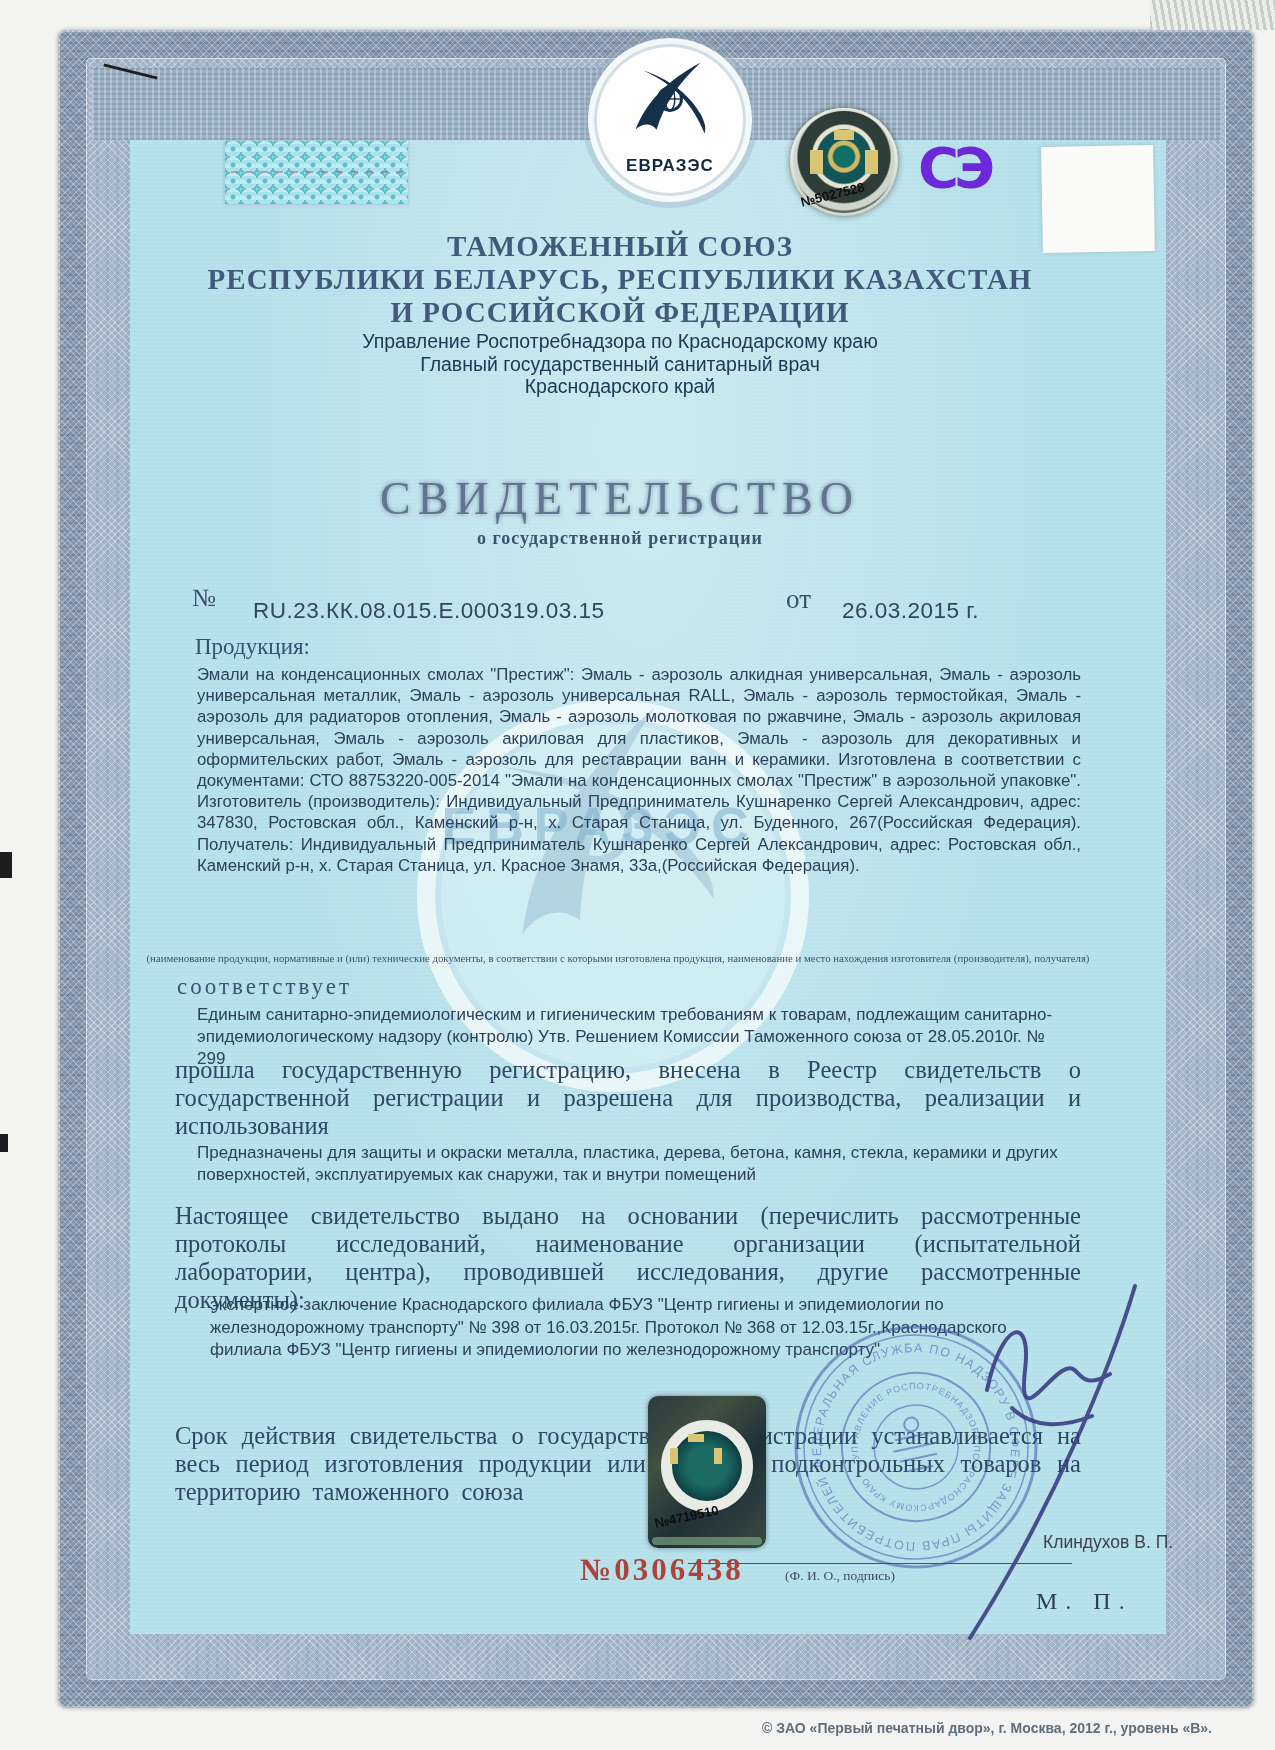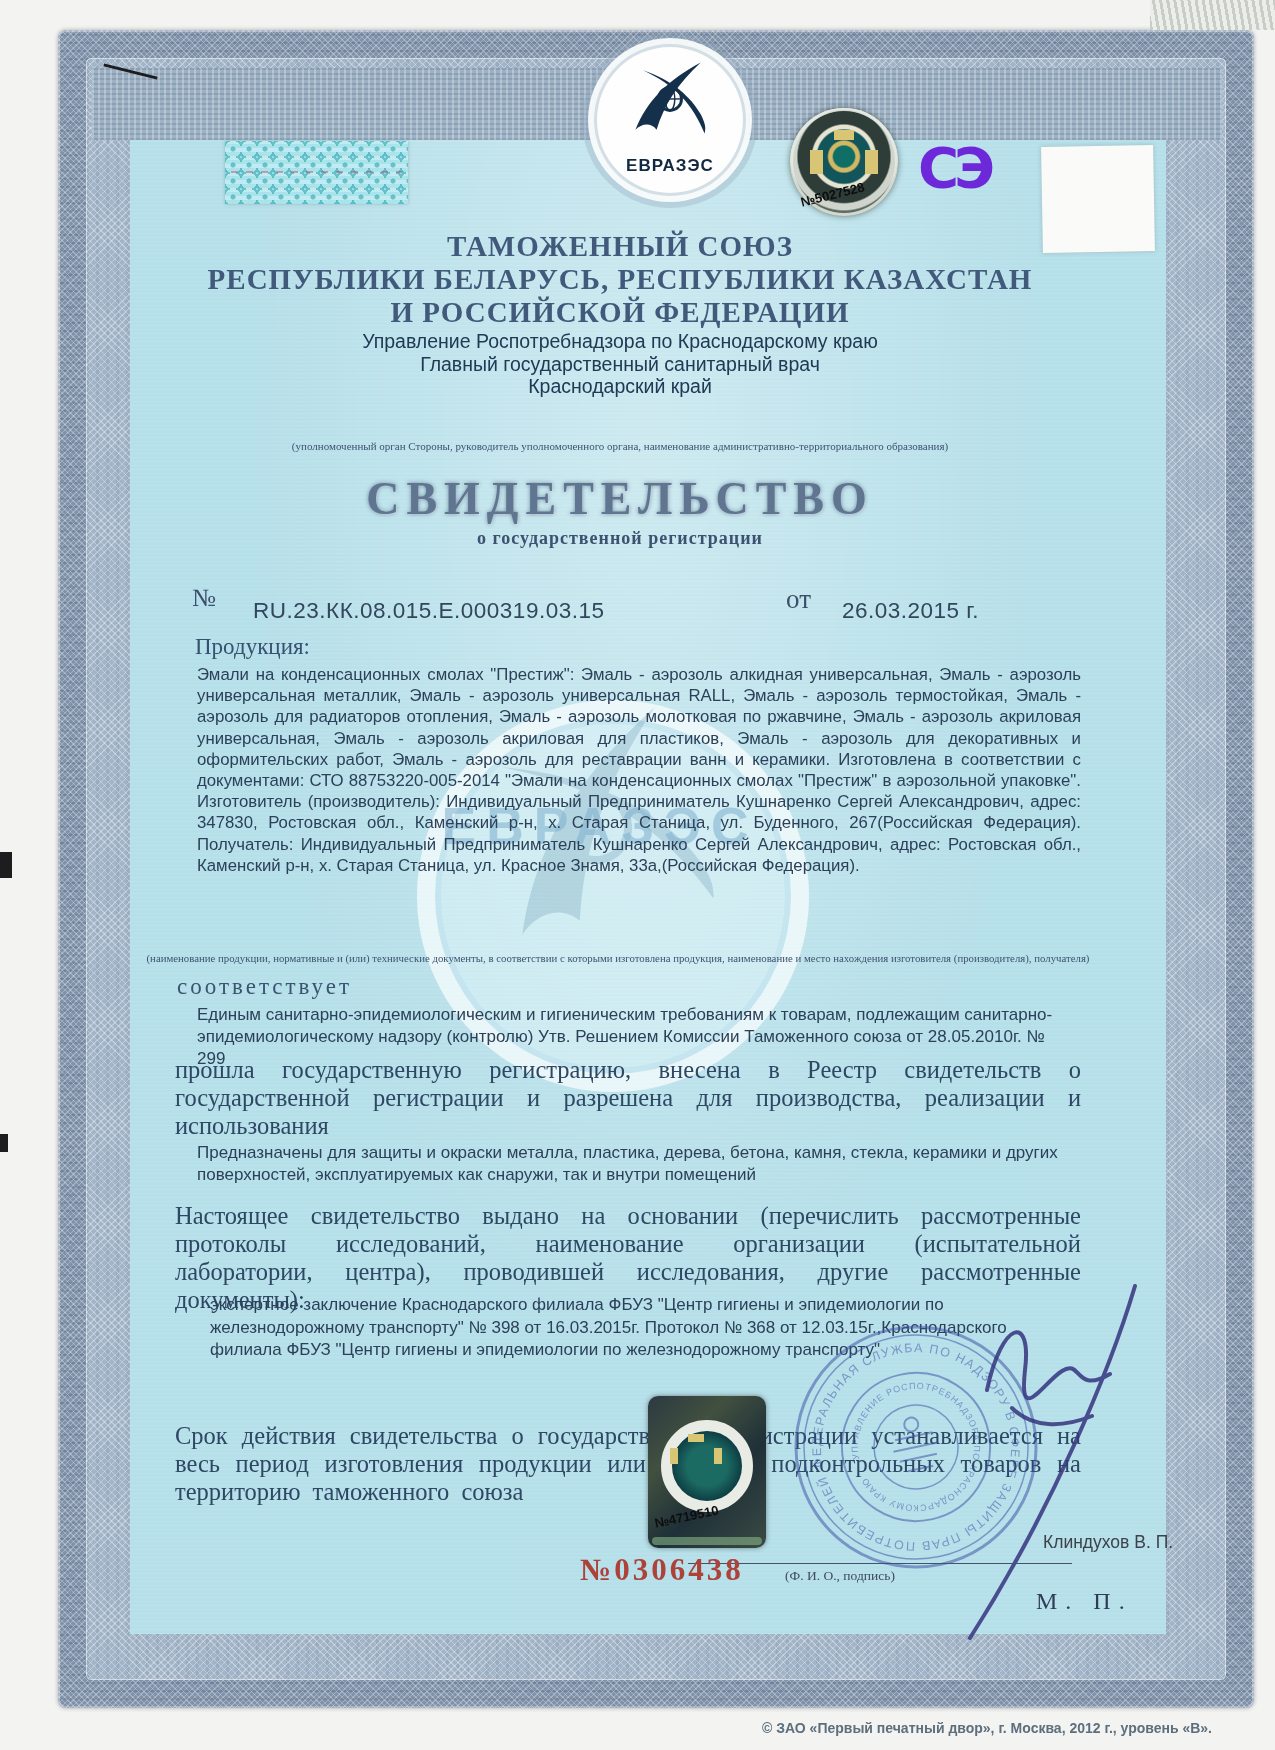--- a/index.html
+++ b/index.html
@@ -64,21 +64,21 @@
       repeating-linear-gradient(0deg,rgba(90,200,215,.22) 0 4px,transparent 4px 8px);
     background-size:16px 16px,auto;box-shadow:0 0 3px rgba(100,140,150,.5);}
   .patch::after{content:"";position:absolute;left:6px;right:6px;top:30px;height:2px;
     background:repeating-linear-gradient(90deg,rgba(195,80,120,.5) 0 7px,transparent 7px 15px);}
 
   
   .hline{left:160px;width:920px;text-align:center;font-weight:bold;color:#41597a;
     font-size:29px;letter-spacing:1px;}
   .aline{left:160px;width:920px;text-align:center;color:#203a55;font-size:19.5px;}
   .caption{color:#3e5370;font-size:11px;text-align:center;}
-  .title-main{left:160px;top:472px;width:920px;text-align:center;font-weight:bold;
+  .title-main{left:160px;top:472px;width:920px;text-align:center;font-weight:normal;
     font-size:46px;letter-spacing:7px;color:#60758f;
     text-shadow:0 0 4px rgba(96,117,143,.85),1px 1px 0 rgba(255,255,255,.35);}
   .title-sub{left:160px;top:528px;width:920px;text-align:center;font-weight:bold;
     font-size:18px;letter-spacing:1px;color:#3c5270;}
 
   
   .lab-serif{color:#3a4f6b;font-size:25px;}
   .val-sans{font-family:"Liberation Sans",sans-serif;color:#32465d;font-size:22.5px;letter-spacing:.5px;}
 
   
@@ -168,22 +168,21 @@
 
   <div class="abs se-logo">СЭ</div>
   <div class="abs white-label"></div>
   <div class="abs patch"></div>
 
   <div class="abs hline" style="top:230px;">ТАМОЖЕННЫЙ СОЮЗ</div>
   <div class="abs hline" style="top:296px;">И РОССИЙСКОЙ ФЕДЕРАЦИИ</div>
   <div class="abs hline" style="top:263px;">РЕСПУБЛИКИ БЕЛАРУСЬ, РЕСПУБЛИКИ КАЗАХСТАН</div>
   <div class="abs aline sans" style="top:330px;">Управление Роспотребнадзора по Краснодарскому краю</div>
   <div class="abs aline sans" style="top:353px;">Главный государственный санитарный врач</div>
-  <div class="abs aline sans" style="top:375px;">Краснодарский край</div>
-  <div class="abs caption nowrap" style="left:160px;top:440px;width:920px;">(уполномоченный орган Стороны, руководитель уполномоченного органа, наименование административно-территориального образования)</div>
+  <div class="abs aline sans" style="top:375px;">Краснодарского край</div>
 
   <div class="abs title-main">СВИДЕТЕЛЬСТВО</div>
   <div class="abs title-sub">о государственной регистрации</div>
 
   <div class="abs lab-serif nowrap" style="left:192px;top:584px;">№</div>
   <div class="abs val-sans nowrap" style="left:253px;top:598px;">RU.23.КК.08.015.Е.000319.03.15</div>
   <div class="abs lab-serif nowrap" style="left:786px;top:584px;font-size:27px;">от</div>
   <div class="abs val-sans nowrap" style="left:842px;top:598px;">26.03.2015 г.</div>
 
   <div class="abs nowrap" style="left:195px;top:634px;font-size:23px;color:#35516f;">Продукция:</div>

